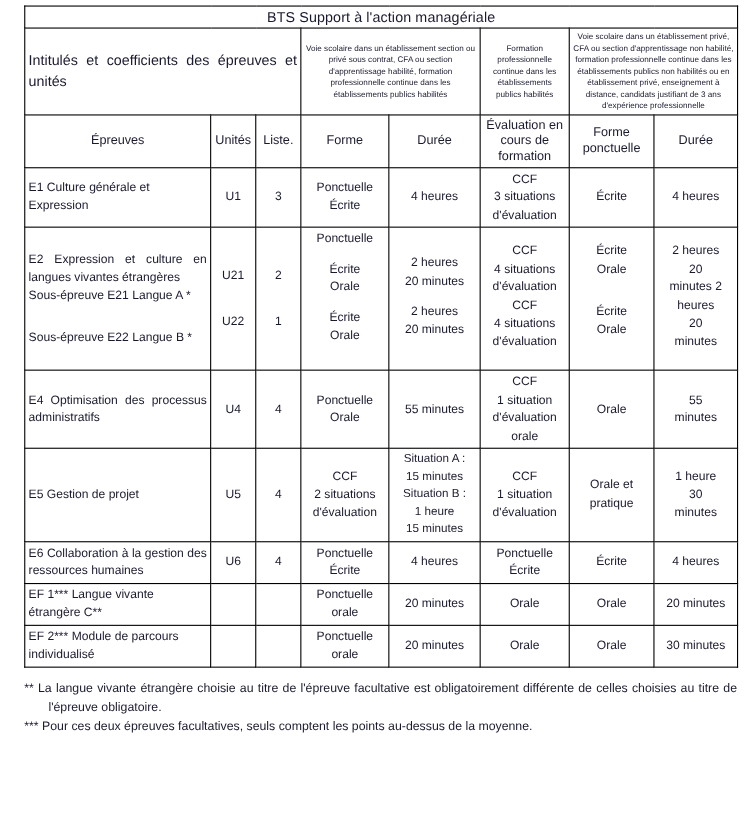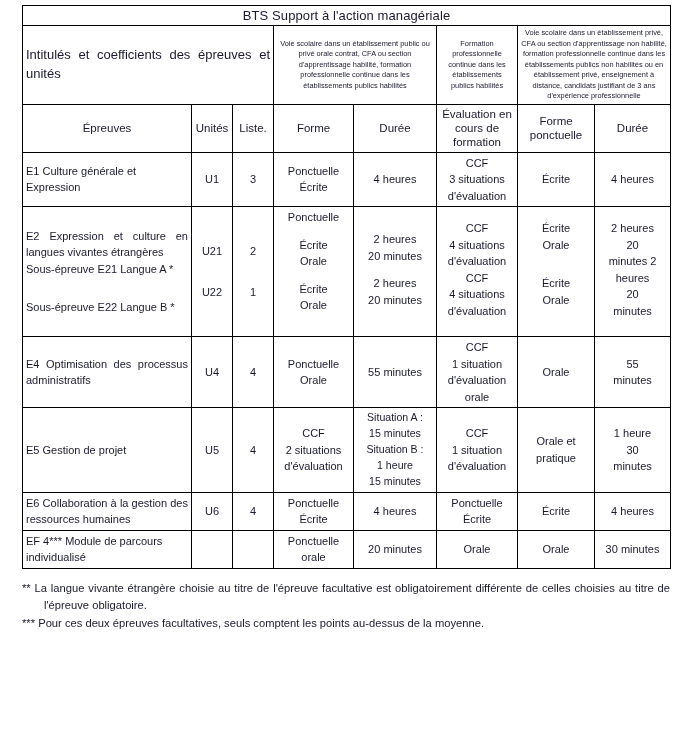--- a/index.html
+++ b/index.html
@@ -130,21 +130,21 @@
       <col style="width:76px">
     </colgroup>
 
     <tbody>
         <tr>
       <td class="title-cell" colspan="8">BTS Support à l'action managériale</td>
     </tr>
 
     <tr>
       <td class="group-intitules" colspan="3" rowspan="1">Intitulés et coefficients des épreuves et unités</td>
-      <td class="group-note" colspan="2">Voie scolaire dans un établissement public ou privé orale contrat, CFA ou section d'apprentissage habilité, formation professionnelle continue dans les établissements publics habilités</td>
+      <td class="group-note" colspan="2">Voie scolaire dans un établissement section ou privé sous contrat, CFA ou section d'apprentissage habilité, formation professionnelle continue dans les établissements publics habilités</td>
       <td class="group-note">Formation professionnelle continue dans les établissements publics habilités</td>
       <td class="group-note" colspan="2">Voie scolaire dans un établissement privé, CFA ou section d'apprentissage non habilité,<br>formation professionnelle continue dans les établissements publics non habilités ou en établissement privé, enseignement à distance, candidats justifiant de 3 ans d'expérience professionnelle</td>
     </tr>
 
     <tr>
       <td class="colhead">Épreuves</td>
       <td class="colhead">Unités</td>
       <td class="colhead">Liste.</td>
       <td class="colhead">Forme</td>
       <td class="colhead">Durée</td>
@@ -244,23 +244,33 @@
       <td class="c-epreuve">E6 Collaboration à la gestion des ressources humaines</td>
       <td class="c-center">U6</td>
       <td class="c-center">4</td>
       <td class="c-center">Ponctuelle<br>Écrite</td>
       <td class="c-center">4 heures</td>
       <td class="c-center">Ponctuelle<br>Écrite</td>
       <td class="c-center">Écrite</td>
       <td class="c-center">4 heures</td>
     </tr>
 
-
     <tr style="height:33px">
-      <td class="c-epreuve nojust">EF 4*** Module de parcours individualisé</td>
+      <td class="c-epreuve nojust">EF 1*** Langue vivante étrangère C**</td>
+      <td class="c-center"></td>
+      <td class="c-center"></td>
+      <td class="c-center">Ponctuelle<br>orale</td>
+      <td class="c-center">20 minutes</td>
+      <td class="c-center">Orale</td>
+      <td class="c-center">Orale</td>
+      <td class="c-center">20 minutes</td>
+    </tr>
+
+    <tr style="height:33px">
+      <td class="c-epreuve nojust">EF 2*** Module de parcours individualisé</td>
       <td class="c-center"></td>
       <td class="c-center"></td>
       <td class="c-center">Ponctuelle<br>orale</td>
       <td class="c-center">20 minutes</td>
       <td class="c-center">Orale</td>
       <td class="c-center">Orale</td>
       <td class="c-center">30 minutes</td>
     </tr>
 
   </tbody>

